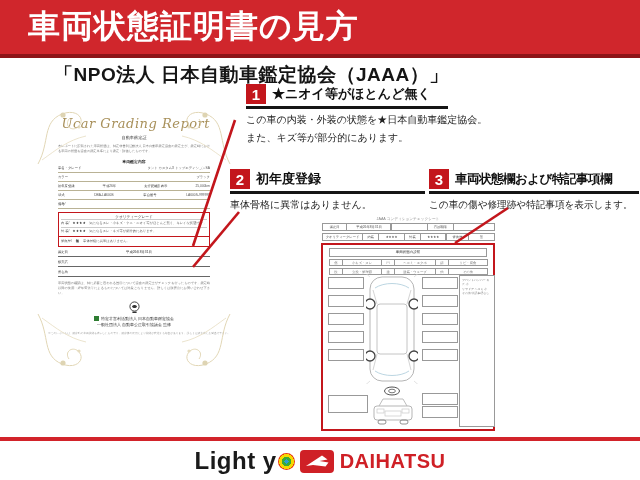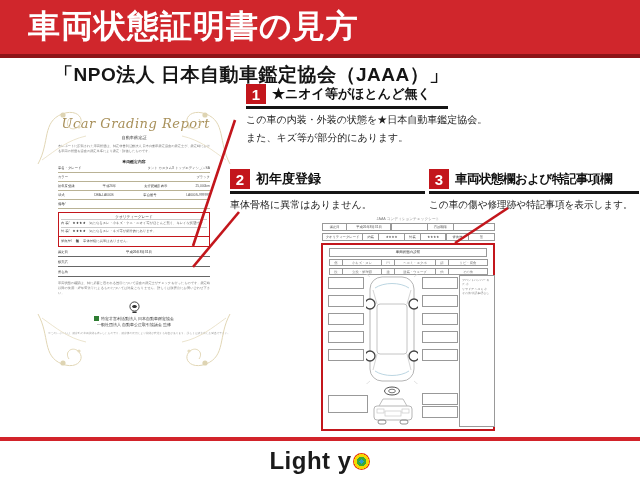--- a/index.html
+++ b/index.html
@@ -339,15 +339,22 @@
     <line x1="193" y1="267" x2="239" y2="212" stroke="#c3161c" stroke-width="2.6"></line>
     <line x1="455" y1="243" x2="508" y2="208" stroke="#c3161c" stroke-width="2.6"></line>
   </svg>
 
   <div class="redline"></div>
   <div class="footer">
     <div class="slogan">
       <span>Light y</span>
       <span class="target"></span>
     </div>
+    <div class="brand">
+      <svg width="34" height="23" viewBox="0 0 34 23">
+        <rect x="0" y="0" width="34" height="23" rx="4" fill="#cf2026"></rect>
+        <path d="M6 16 L22 5.5 L27.5 9.5 L19.5 11 L28.5 12.5 L25.5 16.5 L13 15 Z" fill="#fff"></path>
+      </svg>
+      <span class="brand-text">DAIHATSU</span>
+    </div>
   </div>
 
 </div>
 
 </body></html>

